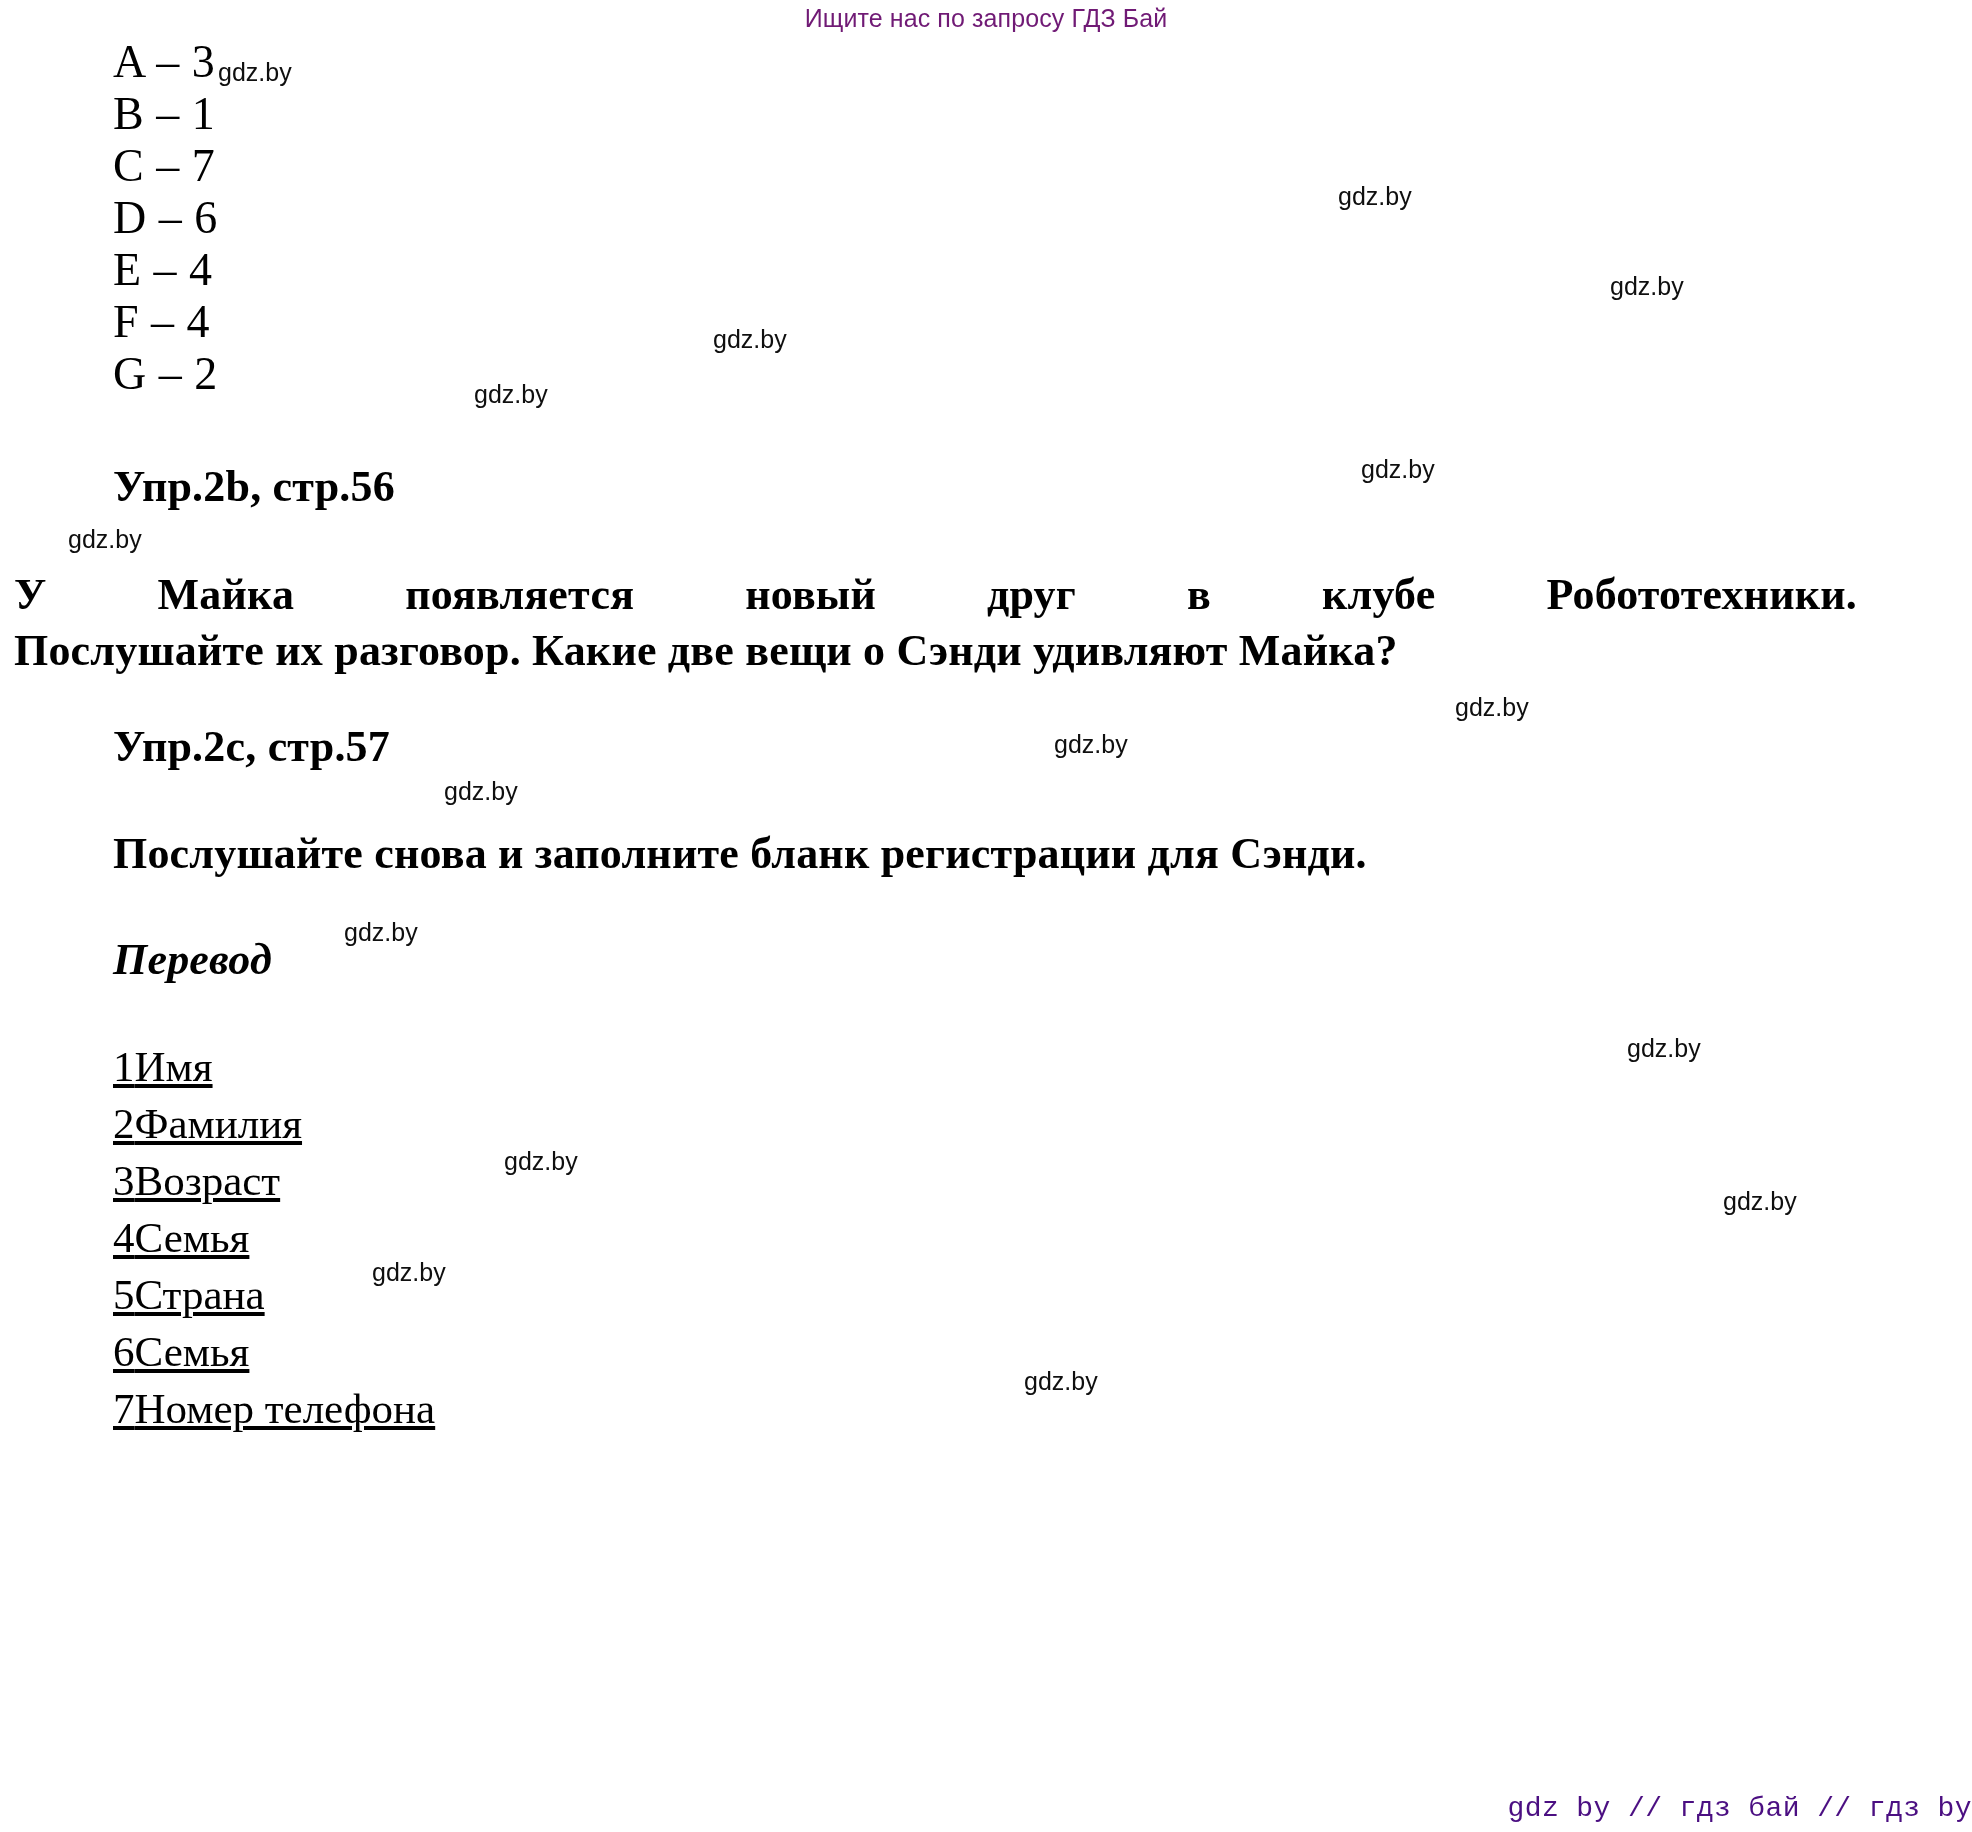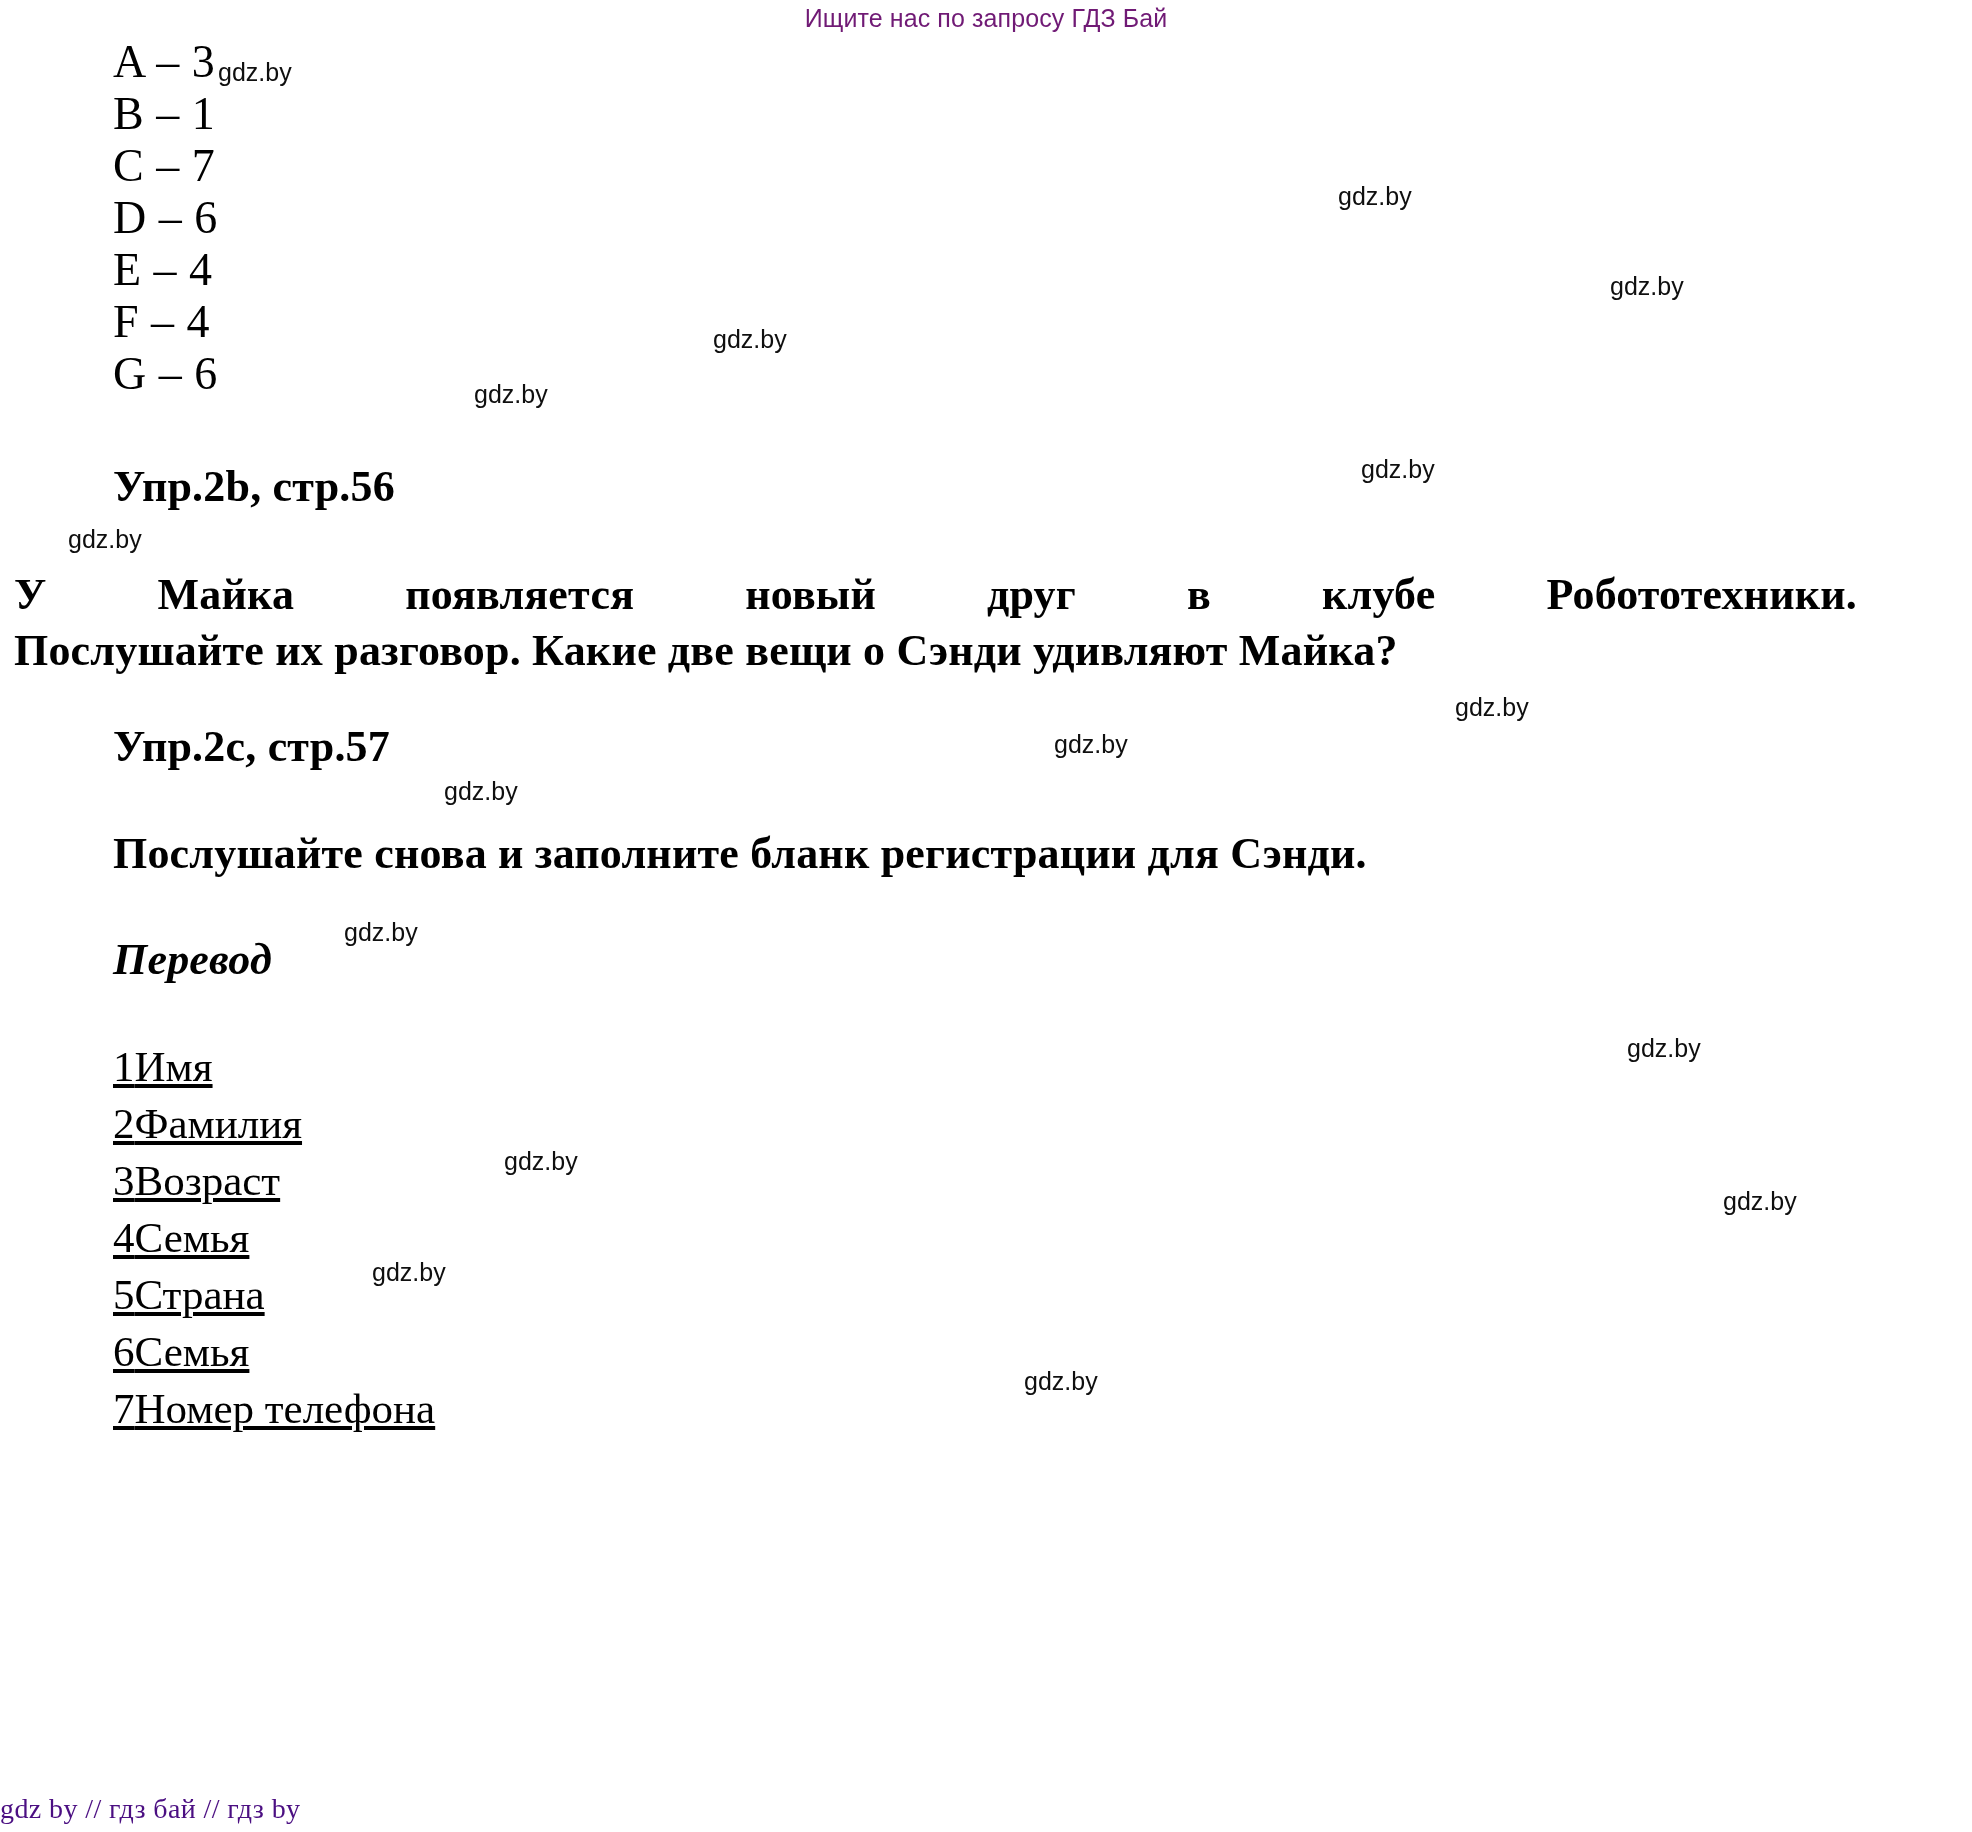--- a/index.html
+++ b/index.html
@@ -113,42 +113,42 @@
     color: #0f0f0f;
     white-space: nowrap;
   }
 
   
   .footer {
     position: absolute;
     left: 0;
     bottom: 6px;
     width: 100%;
-    text-align: left;
-    font-family: Liberation Serif, serif;
+    text-align: right;
+    font-family: Liberation Mono, monospace;
     font-size: 28px;
     line-height: 34px;
     color: #4b0f82;
     white-space: nowrap;
     letter-spacing: 0.4px;
   }
 </style>
 </head>
 <body>
 
 <div class="promo" style="color: #701a75;">Ищите нас по запросу ГДЗ Бай</div>
 
 <div class="answers">
   <div class="row">A – 3</div>
   <div class="row">B – 1</div>
   <div class="row">C – 7</div>
   <div class="row">D – 6</div>
   <div class="row">E – 4</div>
   <div class="row">F – 4</div>
-  <div class="row">G – 6</div>
+  <div class="row">G – 2</div>
 </div>
 
 <div class="hdr" id="hdr-2b">Упр.2b, стр.56</div>
 
 <div class="para-justify">
   <div>У Майка появляется новый друг в клубе Робототехники.</div>
   <div class="lastline">Послушайте их разговор. Какие две вещи о Сэнди удивляют Майка?</div>
 </div>
 
 <div class="hdr" id="hdr-2c">Упр.2c, стр.57</div>

